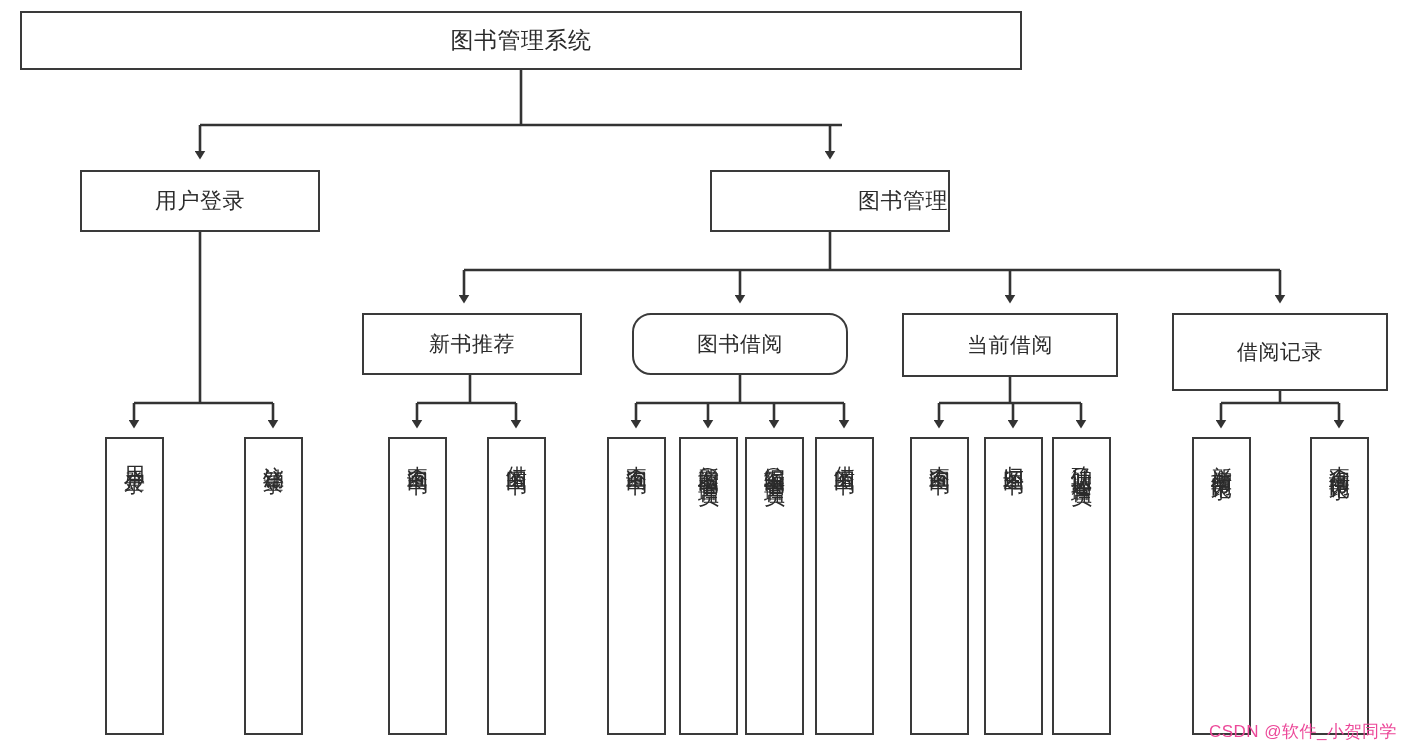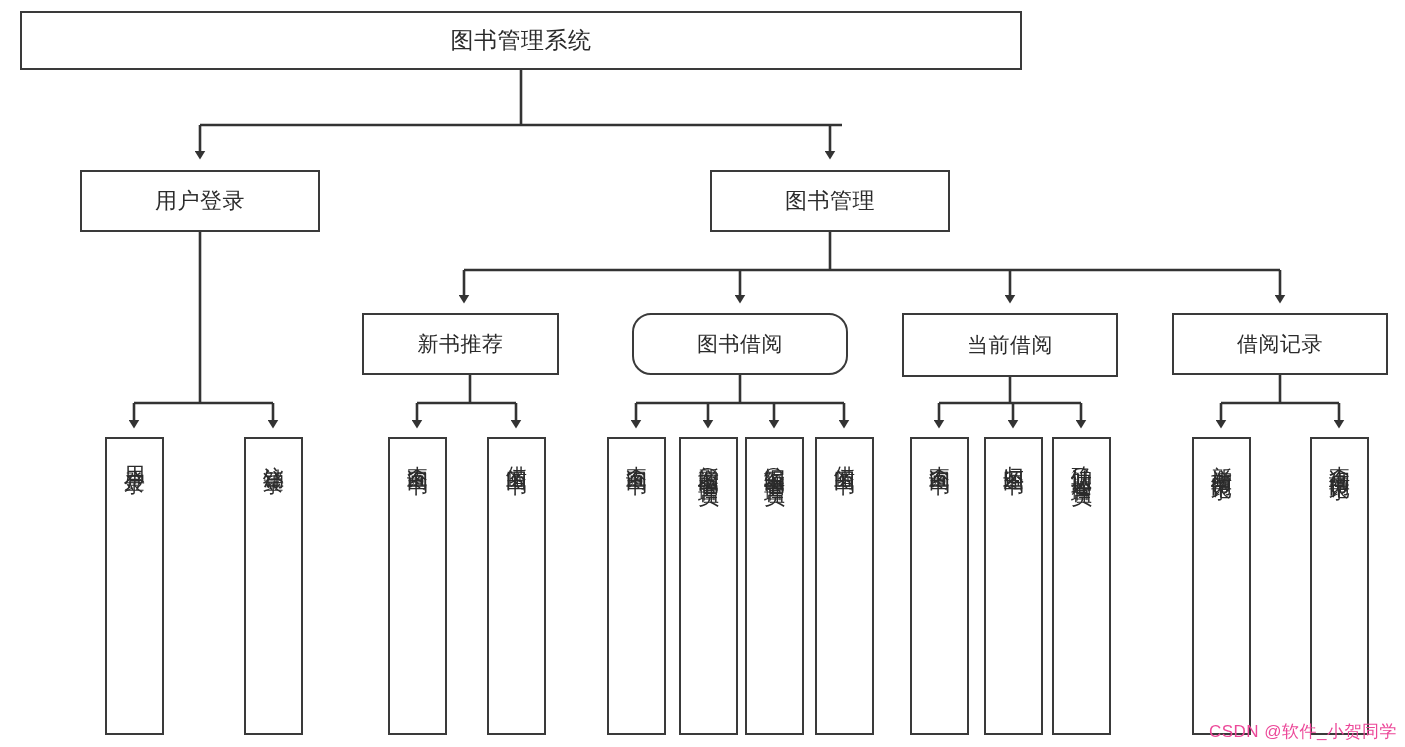--- a/index.html
+++ b/index.html
@@ -130,34 +130,34 @@
     </g>
   </svg>
 
   <div class="node root" style="left:20px; top:11px; width:1002px; height:59px;">
     <span class="node-label">图书管理系统</span>
   </div>
 
   <div class="node level2" style="left:80px; top:170px; width:240px; height:62px;">
     <span class="node-label">用户登录</span>
   </div>
-  <div class="node level2" style="left:710px; top:170px; width:240px; height:62px;">
+  <div class="node level2" style="left:710px; top:170px; width:240px; height:62px;justify-content:flex-end;">
     <span class="node-label">图书管理</span>
   </div>
 
-  <div class="node level3" style="left:362px; top:313px; width:197px; height:62px;">
+  <div class="node level3" style="left:362px; top:313px; width:220px; height:62px;">
     <span class="node-label">新书推荐</span>
   </div>
   <div class="node level3" style="left:632px; top:313px; width:216px; height:62px;border-radius:19px;">
     <span class="node-label">图书借阅</span>
   </div>
   <div class="node level3" style="left:902px; top:313px; width:216px; height:64px;">
     <span class="node-label">当前借阅</span>
   </div>
-  <div class="node level3" style="left:1172px; top:313px; width:216px; height:62px;">
+  <div class="node level3" style="left:1172px; top:313px; width:216px; height:78px;">
     <span class="node-label">借阅记录</span>
   </div>
 
   <div class="node leaf" style="left:105px; top:437px; width:59px; height:298px;">
     <span class="node-label">用户登录</span>
   </div>
   <div class="node leaf" style="left:244px; top:437px; width:59px; height:298px;">
     <span class="node-label">注销登录</span>
   </div>
   <div class="node leaf" style="left:388px; top:437px; width:59px; height:298px;">

